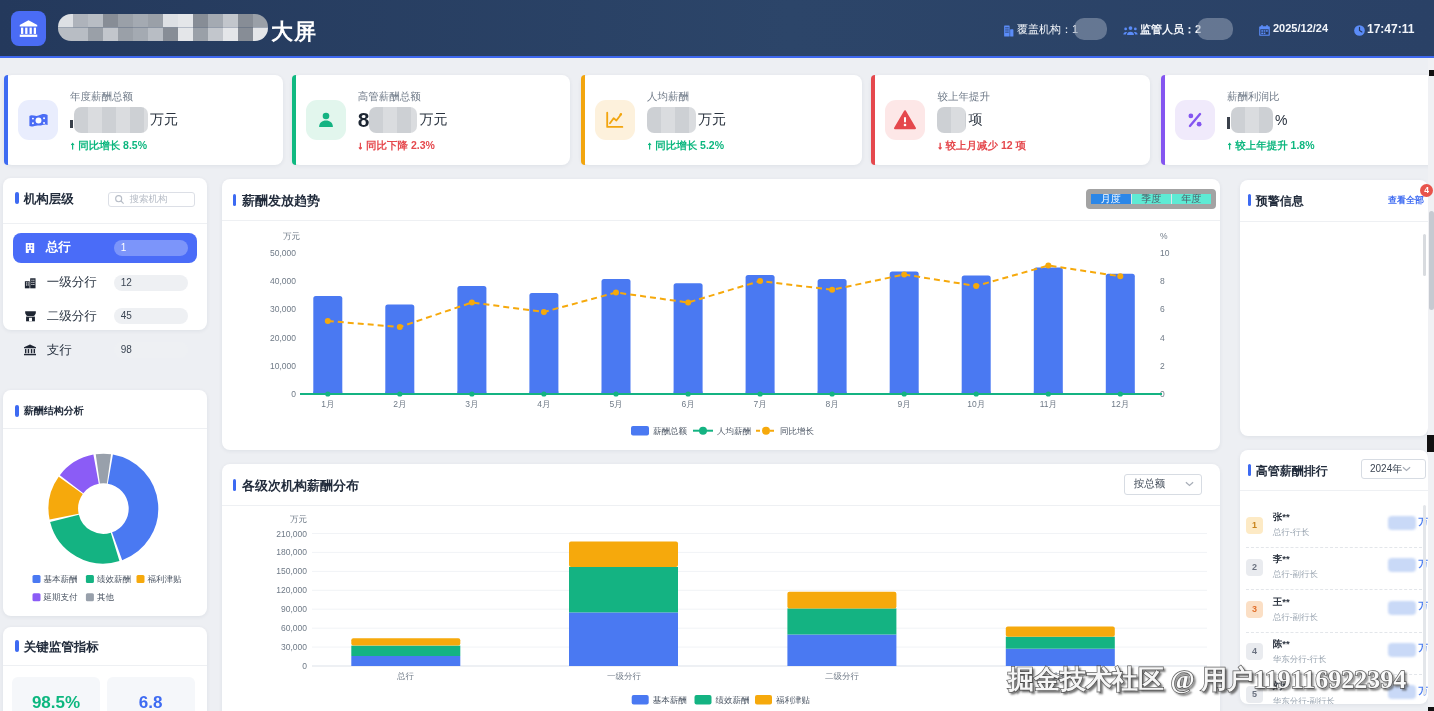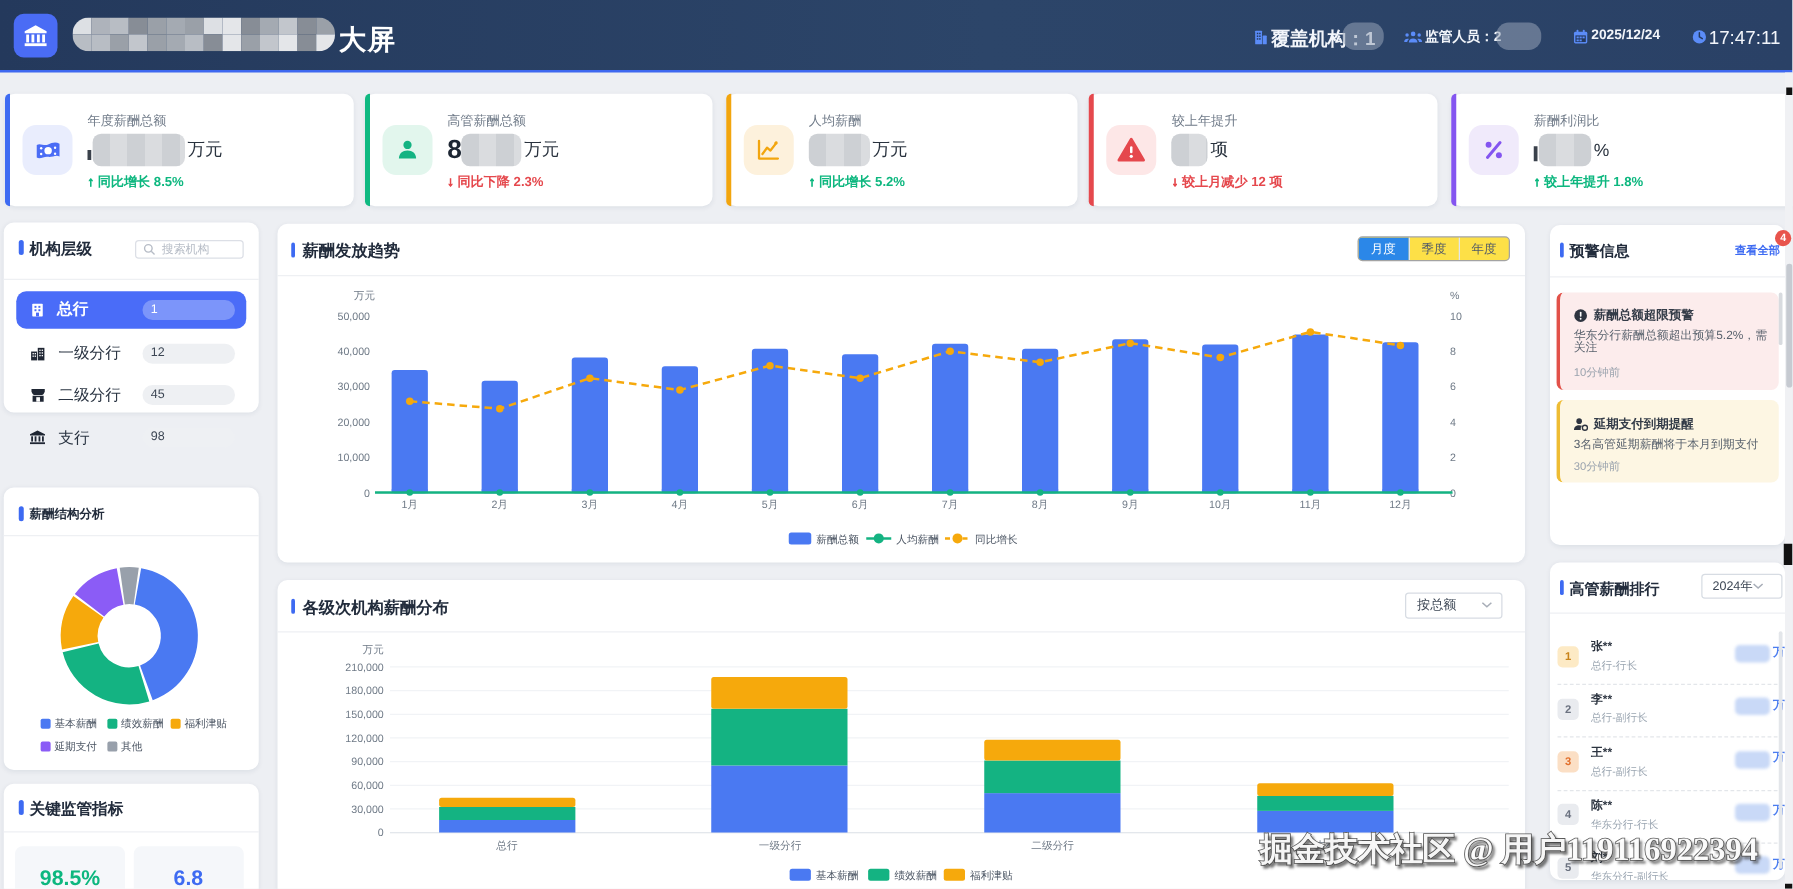--- a/index.html
+++ b/index.html
@@ -86,21 +86,21 @@
         <rect x="13" y="8" width="6" height="13" rx="1"></rect>
         <g fill="#24395e">
           <rect x="4.4" y="4" width="2.2" height="2.2"></rect>
           <rect x="7.8" y="4" width="2.2" height="2.2"></rect>
           <rect x="4.4" y="8" width="2.2" height="2.2"></rect>
           <rect x="7.8" y="8" width="2.2" height="2.2"></rect>
           <rect x="4.4" y="12" width="2.2" height="2.2"></rect>
           <rect x="7.8" y="12" width="2.2" height="2.2"></rect>
         </g>
       </svg></div>
-  <div class="abs" style="left:1017px;top:22px;font-size:15px;font-weight:bold;color:#f2f5fa;white-space:nowrap">覆盖机构：1</div>
+  <div class="abs" style="left:1017px;top:22px;font-size:11px;font-weight:normal;color:#f2f5fa;white-space:nowrap">覆盖机构：1</div>
   <div class="abs" style="left:1074px;top:18px;width:33px;height:22px;border-radius:10px;background:rgba(150,163,182,.55)"></div>
   <div class="abs" style="left:1123px;top:23px"><svg width="15" height="12" viewBox="0 0 26 20" fill="#5b8cf8">
         <circle cx="13" cy="5" r="3.2"></circle>
         <path d="M7 17c0-3.6 2.6-5.6 6-5.6s6 2 6 5.6z"></path>
         <circle cx="4.6" cy="6.4" r="2.4"></circle>
         <path d="M.6 16.2c0-2.8 2-4.4 4.6-4.4.8 0 1.5.1 2.1.4-1.6 1.3-2.4 3-2.4 4z"></path>
         <circle cx="21.4" cy="6.4" r="2.4"></circle>
         <path d="M25.4 16.2c0-2.8-2-4.4-4.6-4.4-.8 0-1.5.1-2.1.4 1.6 1.3 2.4 3 2.4 4z"></path>
       </svg></div>
   <div class="abs" style="left:1140px;top:22px;font-size:11px;font-weight:bold;color:#f2f5fa;white-space:nowrap">监管人员：2</div>
@@ -116,21 +116,21 @@
           <rect x="13.5" y="10.5" width="3" height="2.5"></rect>
           <rect x="5.5" y="14.5" width="3" height="2.5"></rect>
           <rect x="9.5" y="14.5" width="3" height="2.5"></rect>
         </g>
       </svg></div>
   <div class="abs" style="left:1273px;top:22px;font-size:11px;font-weight:bold;color:#f2f5fa">2025/12/24</div>
   <div class="abs" style="left:1353px;top:23px"><svg width="13" height="13" viewBox="0 0 22 22">
         <circle cx="11" cy="11" r="9" fill="#5b8cf8"></circle>
         <path d="M11 5.5V11l4 2.5" stroke="#24395e" stroke-width="2" fill="none" stroke-linecap="round"></path>
       </svg></div>
-  <div class="abs" style="left:1367px;top:22px;font-size:15px;font-weight:normal;color:#f2f5fa">17:47:11</div>
+  <div class="abs" style="left:1367px;top:22px;font-size:12px;font-weight:bold;color:#f2f5fa">17:47:11</div>
 </div>
 
 <div class="kcard" style="left:4px;width:278.5px">
   <div class="kbd" style="background:#3e6bf2"></div>
   <div class="kic" style="background:#e9edfd">
       <svg width="23" height="23" viewBox="0 0 24 24">
         <path d="M2.5 7.2c3-1.8 6.3 1.2 9.5-.4 3.2-1.6 6.5-2.4 9.5-.6v10.6c-3-1.8-6.3 1-9.5.4-3.2-.6-6.5 2.2-9.5.6z" fill="#4a6cf5"></path>
         <circle cx="12" cy="12" r="3.1" fill="#fff"></circle>
         <circle cx="6.2" cy="10" r="1" fill="#fff"></circle>
         <circle cx="17.8" cy="14.6" r="1" fill="#fff"></circle>
@@ -319,21 +319,21 @@
     <div style="margin-top:16px;font-size:17px;font-weight:bold;color:#0db77f">98.5%</div>
   </div>
   <div class="abs" style="left:103.5px;top:49.7px;width:88px;height:60px;background:#f5f7fa;border-radius:6px;text-align:center">
     <div style="margin-top:16px;font-size:17px;font-weight:bold;color:#3e6bf2">6.8</div>
   </div>
 </div>
 
 <div class="panel" style="left:221.7px;top:179px;width:998.2px;height:271px">
   <div class="bar" style="left:11.3px;top:15px;height:11.5px"></div>
   <div class="ptitle" style="left:20.3px;top:13px;font-size:13px">薪酬发放趋势</div>
-  <div class="abs" style="left:864px;top:10px;height:19.5px;display:flex;border:1px solid #a3a3a3;border-radius:4px;overflow:hidden;background:#fde047">
+  <div class="abs" style="left:864px;top:10px;height:19.5px;display:flex;border:5px solid #a3a3a3;border-radius:4px;overflow:hidden;background:#5eead4">
     <div style="width:40px;background:#2b87e8;color:#fff;font-size:10px;display:flex;align-items:center;justify-content:center">月度</div>
     <div style="width:40px;border-left:1px solid #e1e5ea;color:#515a68;font-size:10px;display:flex;align-items:center;justify-content:center">季度</div>
     <div style="width:40px;border-left:1px solid #e1e5ea;color:#515a68;font-size:10px;display:flex;align-items:center;justify-content:center">年度</div>
   </div>
   <div class="hr" style="top:41.4px"></div>
   <svg width="998" height="271" viewBox="0 0 998 271" style="position:absolute;left:0;top:0">
       <text x="74" y="76.8" font-size="8.5" fill="#6f7a87" text-anchor="end">50,000</text>
       <text x="74" y="105.1" font-size="8.5" fill="#6f7a87" text-anchor="end">40,000</text>
       <text x="74" y="133.4" font-size="8.5" fill="#6f7a87" text-anchor="end">30,000</text>
       <text x="74" y="161.7" font-size="8.5" fill="#6f7a87" text-anchor="end">20,000</text>
@@ -473,40 +473,20 @@
       <rect x="533" y="190" width="17" height="9.5" rx="2" fill="#f6a90c"></rect>
       <text x="554" y="198" font-size="8.5" fill="#4b5563">福利津贴</text>
     </svg>
 </div>
 
 <div class="panel" style="left:1239.7px;top:180px;width:188.3px;height:256px;overflow:hidden">
   <div class="bar" style="left:8px;top:14px;height:12px"></div>
   <div class="ptitle" style="left:16px;top:12.5px;font-size:12px">预警信息</div>
   <div class="abs" style="right:4px;top:14px;font-size:9px;color:#3e6bf2;font-weight:bold">查看全部</div>
   <div class="hr" style="top:40.5px"></div>
-  <div class="acard" style="top:53.7px;height:78px;background:#fcecec;border-left:3.5px solid #e25149">
-    <div class="abs" style="left:11px;top:11px"><svg width="11" height="11" viewBox="0 0 16 16">
-          <circle cx="8" cy="8" r="7.4" fill="#2e3440"></circle>
-          <rect x="7.1" y="3.6" width="1.9" height="5.6" rx=".9" fill="#fff"></rect>
-          <circle cx="8" cy="11.7" r="1.1" fill="#fff"></circle>
-        </svg></div>
-    <div class="atit" style="top:11.5px">薪酬总额超限预警</div>
-    <div class="abody" style="top:30px">华东分行薪酬总额超出预算5.2%，需关注</div>
-    <div class="atime" style="top:58px">10分钟前</div>
-  </div>
-  <div class="acard" style="top:139.7px;height:66.3px;background:#fdf6e3;border-left:3.5px solid #eebc33">
-    <div class="abs" style="left:10px;top:12px"><svg width="13" height="11" viewBox="0 0 22 18" fill="#2e3440">
-          <circle cx="9" cy="4.6" r="3.8"></circle>
-          <path d="M2 16.5c0-4.2 3-6.4 7-6.4 1.4 0 2.7.3 3.8.8a6 6 0 0 0-1.6 5.6z"></path>
-          <circle cx="16.8" cy="13.6" r="3.4" fill="none" stroke="#2e3440" stroke-width="1.8"></circle>
-        </svg></div>
-    <div class="atit" style="top:12.5px">延期支付到期提醒</div>
-    <div class="abody" style="top:31px">3名高管延期薪酬将于本月到期支付</div>
-    <div class="atime" style="top:47.5px">30分钟前</div>
-  </div>
   <div class="abs" style="right:1.5px;top:54px;width:3px;height:42px;border-radius:2px;background:#d8dbdf"></div>
 </div>
 <div class="abs" style="left:1420px;top:183.5px;width:13px;height:13px;border-radius:50%;background:#e8544c;color:#fff;font-size:8.5px;font-weight:bold;text-align:center;line-height:13px;z-index:5">4</div>
 
 <div class="panel" style="left:1239.7px;top:449.5px;width:188.3px;height:254.5px;overflow:hidden">
   <div class="bar" style="left:8px;top:14px;height:12px"></div>
   <div class="ptitle" style="left:16px;top:13px;font-size:12px">高管薪酬排行</div>
   <div class="abs" style="left:121.3px;top:9.5px;width:64.7px;height:20px;border:1px solid #d7dce3;border-radius:3px;background:#fff;display:flex;align-items:center;padding:0 6px 0 8px">
       <span style="font-size:10px;color:#3c4654">2024年</span>
       <svg width="9" height="6" viewBox="0 0 10 6" fill="none" stroke="#a8aeb8" stroke-width="1.4">

